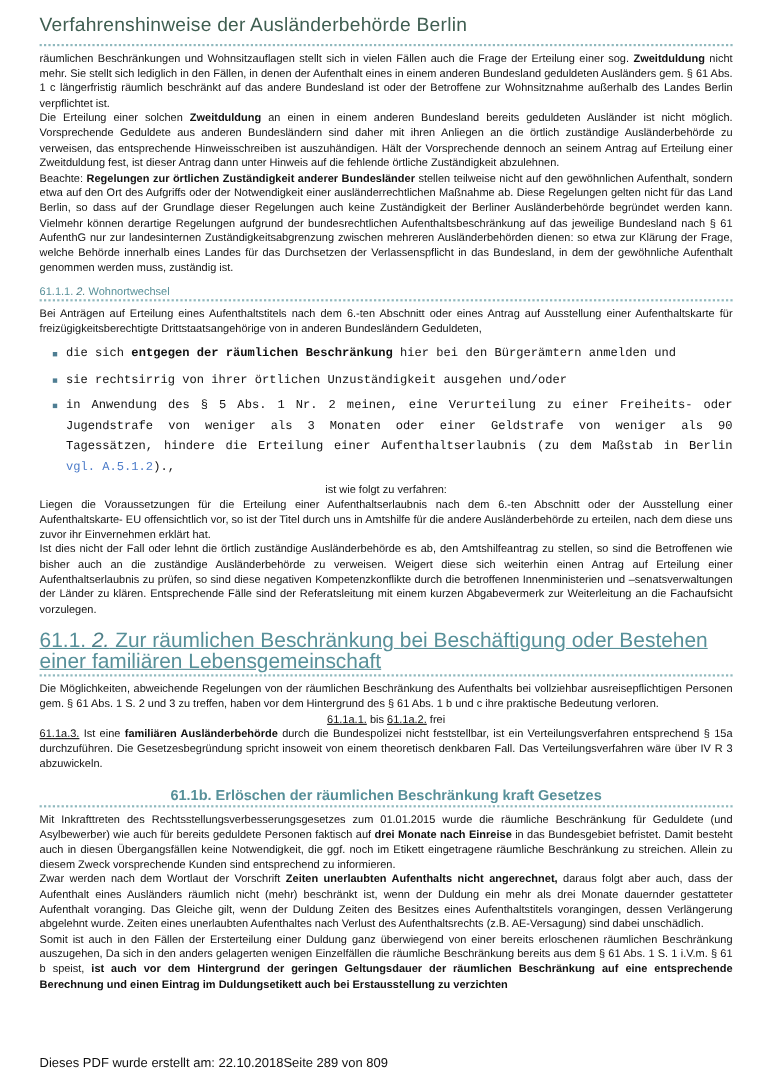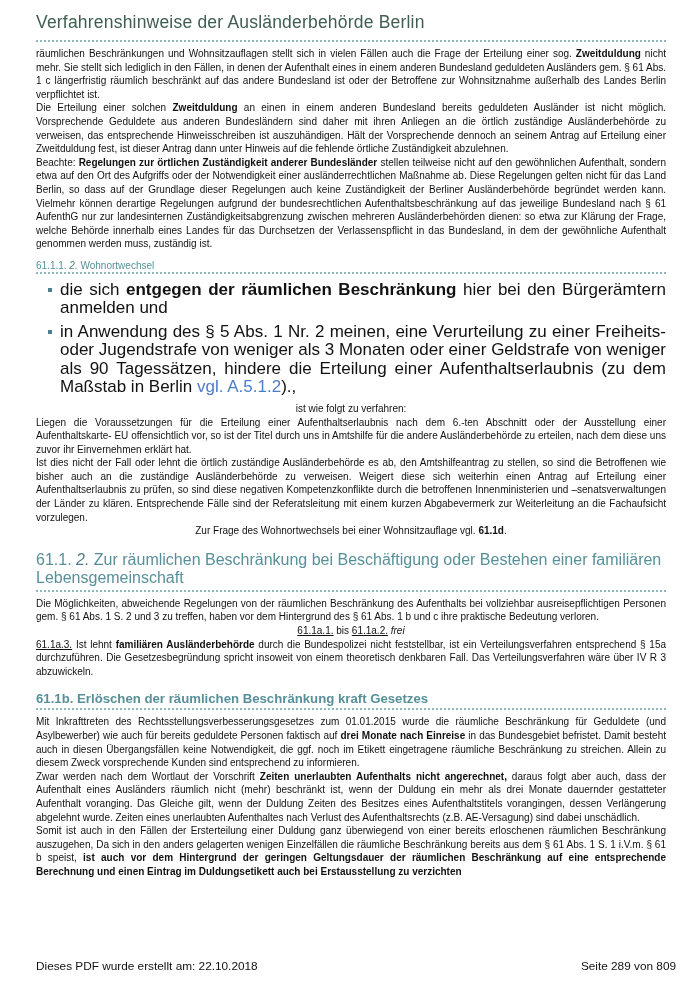--- a/index.html
+++ b/index.html
@@ -30,94 +30,96 @@
     margin:0 0 5px 0;
   }
   .para{
     margin:0;
     font-size:10px;
     line-height:13.6px;
     text-align:justify;
   }
   .para.no-justify{text-align:center;}
   .seg-b{font-weight:bold;}
-  .seg-i{font-style:italic;}
+  .seg-i{}
   .seg-bu{font-weight:normal;text-decoration:underline;}
   .seg-link{color:#4d7cc9;}
   .seg-hi{font-style:italic;color:#4e7e87;}
   .heading{color:#579099;font-weight:400;}
   .heading.h-small{
     font-size:10px;
     margin:9px 0 1px 0;
   }
   .heading.h-large{
-    font-size:16px;
+    font-size:19px;
     line-height:18.5px;
     margin:13px 0 2px 0;
+    text-decoration:underline;
   }
   .heading.h-bold{
     font-size:13.2px;
     font-weight:bold;
     margin:13px 0 2px 0;
+    text-align:center;
   }
   ul.bullets{
     list-style:none;
     margin:7px 0 5px 0;
     padding:0 0 0 12px;
   }
   ul.bullets li{
     position:relative;
     padding-left:12px;
     margin-bottom:5px;
-    font-size:17px;
+    font-size:11px;
     line-height:18.5px;
     text-align:justify;
+    font-family:Liberation Mono, monospace;
   }
   .bullet-sq{
     position:absolute;
     left:0;top:7px;
     width:4px;height:4px;
     background:#4f7e93;
   }
   .footer{
     position:absolute;
-    left:36px;right:24px;bottom:17px;
+    left:36px;right:38px;bottom:17px;
     display:flex;
-    justify-content:space-between;
     font-size:11.8px;
     color:#111111;
-    gap:28px;
   }
 </style>
 </head>
 <body>
 
 <div class="page">
   <div class="content">
     <div class="page-title">Verfahrenshinweise der Ausländerbehörde Berlin</div>
     <div class="dotted-rule"></div>
     <div>
         <p class="para"><span>räumlichen Beschränkungen und Wohnsitzauflagen stellt sich in vielen Fällen auch die Frage der Erteilung einer sog. </span><span class="seg-b">Zweitduldung</span><span> nicht mehr. Sie stellt sich lediglich in den Fällen, in denen der Aufenthalt eines in einem anderen Bundesland geduldeten Ausländers gem. § 61 Abs. 1 c längerfristig räumlich beschränkt auf das andere Bundesland ist oder der Betroffene zur Wohnsitznahme außerhalb des Landes Berlin verpflichtet ist.</span></p>
         <p class="para"><span>Die Erteilung einer solchen </span><span class="seg-b">Zweitduldung</span><span> an einen in einem anderen Bundesland bereits geduldeten Ausländer ist nicht möglich. Vorsprechende Geduldete aus anderen Bundesländern sind daher mit ihren Anliegen an die örtlich zuständige Ausländerbehörde zu verweisen, das entsprechende Hinweisschreiben ist auszuhändigen. Hält der Vorsprechende dennoch an seinem Antrag auf Erteilung einer Zweitduldung fest, ist dieser Antrag dann unter Hinweis auf die fehlende örtliche Zuständigkeit abzulehnen.</span></p>
         <p class="para"><span>Beachte: </span><span class="seg-b">Regelungen zur örtlichen Zuständigkeit anderer Bundesländer</span><span> stellen teilweise nicht auf den gewöhnlichen Aufenthalt, sondern etwa auf den Ort des Aufgriffs oder der Notwendigkeit einer ausländerrechtlichen Maßnahme ab. Diese Regelungen gelten nicht für das Land Berlin, so dass auf der Grundlage dieser Regelungen auch keine Zuständigkeit der Berliner Ausländerbehörde begründet werden kann. Vielmehr können derartige Regelungen aufgrund der bundesrechtlichen Aufenthaltsbeschränkung auf das jeweilige Bundesland nach § 61 AufenthG nur zur landesinternen Zuständigkeitsabgrenzung zwischen mehreren Ausländerbehörden dienen: so etwa zur Klärung der Frage, welche Behörde innerhalb eines Landes für das Durchsetzen der Verlassenspflicht in das Bundesland, in dem der gewöhnliche Aufenthalt genommen werden muss, zuständig ist.</span></p>
         <div class="heading h-small"><span>61.1.1. </span><span class="seg-hi">2.</span><span> Wohnortwechsel</span></div>
         <div class="dotted-rule"></div>
+        <p class="para"><span>Bei Anträgen auf Erteilung eines Aufenthaltstitels nach dem 6.-ten Abschnitt oder eines Antrag auf Ausstellung einer Aufenthaltskarte für freizügigkeitsberechtigte Drittstaatsangehörige von in anderen Bundesländern Geduldeten,</span></p>
         <ul class="bullets">
           <li><span class="bullet-sq"></span><span>die sich </span><span class="seg-b">entgegen der räumlichen Beschränkung</span><span> hier bei den Bürgerämtern anmelden und</span></li>
+          <li><span class="bullet-sq"></span><span>sie rechtsirrig von ihrer örtlichen Unzuständigkeit ausgehen und/oder</span></li>
           <li><span class="bullet-sq"></span><span>in Anwendung des § 5 Abs. 1 Nr. 2 meinen, eine Verurteilung zu einer Freiheits- oder Jugendstrafe von weniger als 3 Monaten oder einer Geldstrafe von weniger als 90 Tagessätzen, hindere die Erteilung einer Aufenthaltserlaubnis (zu dem Maßstab in Berlin </span><span class="seg-link">vgl. A.5.1.2</span><span>).,</span></li>
         </ul>
         <p class="para no-justify"><span>ist wie folgt zu verfahren:</span></p>
         <p class="para"><span>Liegen die Voraussetzungen für die Erteilung einer Aufenthaltserlaubnis nach dem 6.-ten Abschnitt oder der Ausstellung einer Aufenthaltskarte- EU offensichtlich vor, so ist der Titel durch uns in Amtshilfe für die andere Ausländerbehörde zu erteilen, nach dem diese uns zuvor ihr Einvernehmen erklärt hat.</span></p>
         <p class="para"><span>Ist dies nicht der Fall oder lehnt die örtlich zuständige Ausländerbehörde es ab, den Amtshilfeantrag zu stellen, so sind die Betroffenen wie bisher auch an die zuständige Ausländerbehörde zu verweisen. Weigert diese sich weiterhin einen Antrag auf Erteilung einer Aufenthaltserlaubnis zu prüfen, so sind diese negativen Kompetenzkonflikte durch die betroffenen Innenministerien und –senatsverwaltungen der Länder zu klären. Entsprechende Fälle sind der Referatsleitung mit einem kurzen Abgabevermerk zur Weiterleitung an die Fachaufsicht vorzulegen.</span></p>
-        <p class="para no-justify"><span>Zur Frage des Wohnortwechsels bei einer Wohnsitzauflage vgl. </span><span class="seg-b">61.1d</span><span>.</span></p>
         <div class="heading h-large"><span>61.1. </span><span class="seg-hi">2.</span><span> Zur räumlichen Beschränkung bei Beschäftigung oder Bestehen einer familiären Lebensgemeinschaft</span></div>
         <div class="dotted-rule"></div>
         <p class="para"><span>Die Möglichkeiten, abweichende Regelungen von der räumlichen Beschränkung des Aufenthalts bei vollziehbar ausreisepflichtigen Personen gem. § 61 Abs. 1 S. 2 und 3 zu treffen, haben vor dem Hintergrund des § 61 Abs. 1 b und c ihre praktische Bedeutung verloren.</span></p>
         <p class="para no-justify"><span class="seg-bu">61.1a.1.</span><span> bis </span><span class="seg-bu">61.1a.2.</span><span> </span><span class="seg-i">frei</span></p>
-        <p class="para"><span class="seg-bu">61.1a.3.</span><span> Ist lehnt </span><span class="seg-b">familiären Ausländerbehörde</span><span> durch die Bundespolizei nicht feststellbar, ist ein Verteilungsverfahren entsprechend § 15a durchzuführen. Die Gesetzesbegründung spricht insoweit von einem theoretisch denkbaren Fall. Das Verteilungsverfahren wäre über IV R 3 abzuwickeln.</span></p>
+        <p class="para"><span class="seg-bu">61.1a.3.</span><span> Ist eine </span><span class="seg-b">familiären Ausländerbehörde</span><span> durch die Bundespolizei nicht feststellbar, ist ein Verteilungsverfahren entsprechend § 15a durchzuführen. Die Gesetzesbegründung spricht insoweit von einem theoretisch denkbaren Fall. Das Verteilungsverfahren wäre über IV R 3 abzuwickeln.</span></p>
         <div class="heading h-bold"><span>61.1b. Erlöschen der räumlichen Beschränkung kraft Gesetzes</span></div>
         <div class="dotted-rule"></div>
         <p class="para"><span>Mit Inkrafttreten des Rechtsstellungsverbesserungsgesetzes zum 01.01.2015 wurde die räumliche Beschränkung für Geduldete (und Asylbewerber) wie auch für bereits geduldete Personen faktisch auf </span><span class="seg-b">drei Monate nach Einreise</span><span> in das Bundesgebiet befristet. Damit besteht auch in diesen Übergangsfällen keine Notwendigkeit, die ggf. noch im Etikett eingetragene räumliche Beschränkung zu streichen. Allein zu diesem Zweck vorsprechende Kunden sind entsprechend zu informieren.</span></p>
         <p class="para"><span>Zwar werden nach dem Wortlaut der Vorschrift </span><span class="seg-b">Zeiten unerlaubten Aufenthalts nicht angerechnet,</span><span> daraus folgt aber auch, dass der Aufenthalt eines Ausländers räumlich nicht (mehr) beschränkt ist, wenn der Duldung ein mehr als drei Monate dauernder gestatteter Aufenthalt voranging. Das Gleiche gilt, wenn der Duldung Zeiten des Besitzes eines Aufenthaltstitels vorangingen, dessen Verlängerung abgelehnt wurde. Zeiten eines unerlaubten Aufenthaltes nach Verlust des Aufenthaltsrechts (z.B. AE-Versagung) sind dabei unschädlich.</span></p>
         <p class="para"><span>Somit ist auch in den Fällen der Ersterteilung einer Duldung ganz überwiegend von einer bereits erloschenen räumlichen Beschränkung auszugehen, Da sich in den anders gelagerten wenigen Einzelfällen die räumliche Beschränkung bereits aus dem § 61 Abs. 1 S. 1 i.V.m. § 61 b speist, </span><span class="seg-b">ist auch vor dem Hintergrund der geringen Geltungsdauer der räumlichen Beschränkung auf eine entsprechende Berechnung und einen Eintrag im Duldungsetikett auch bei Erstausstellung zu verzichten</span></p>
       </div>
   </div>
 
   <div class="footer">
     <span>Dieses PDF wurde erstellt am: 22.10.2018</span>

